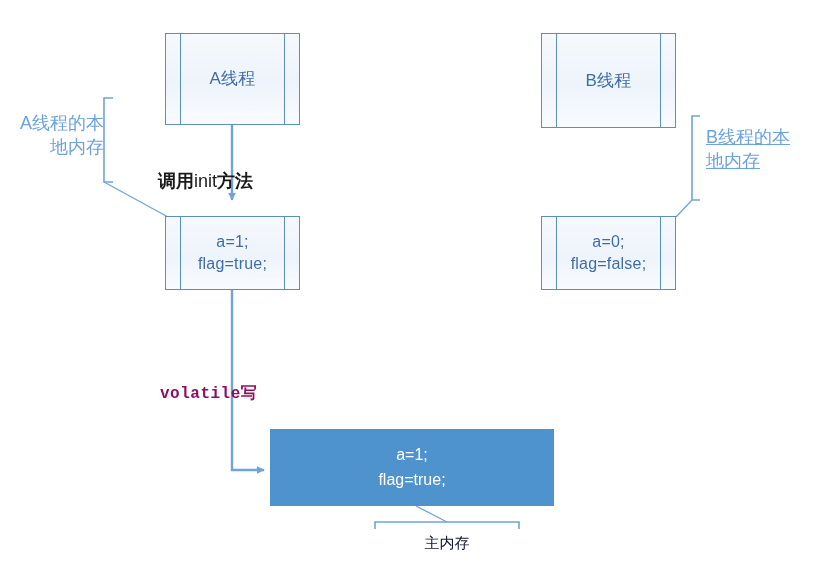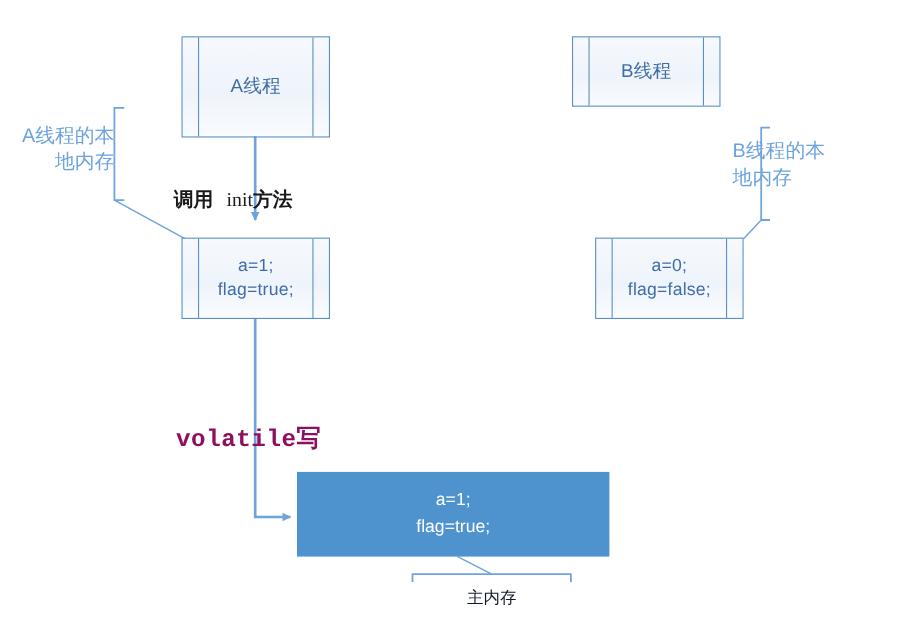--- a/index.html
+++ b/index.html
@@ -87,28 +87,27 @@
   }
   .annot.right { text-align: left; }
   .annot.left  { text-align: right; }
 
   .caption-black {
     color: #1a1a1a;
     font-size: 18px;
     font-weight: 700;
   }
   .caption-black .mono {
-    font-family: Liberation Serif, serif;
+    font-family: Liberation Sans, sans-serif;
     font-weight: 400;
-    padding-left: 12px;
   }
 
   .volatile-label {
     color: #8d1060;
-    font-size: 22px;
+    font-size: 16px;
     font-weight: 700;
     font-family: "Liberation Mono", "DejaVu Sans Mono", monospace;
     letter-spacing: .5px;
   }
 
   .main-mem-caption {
     color: #0f172a;
     font-size: 15px;
     text-align: center;
   }
@@ -156,30 +155,30 @@
 </div>
 
 <div class="band-box" style="left:165px; top:216px; width:135px; height:74px;">
   <span class="label small">a=1;
 flag=true;</span>
 </div>
 
 <div class="txt annot left" style="left:0px; top:112px; width:104px;">A线程的本
 地内存</div>
 
-<div class="band-box" style="left:520px; top:33px; width:135px; height:64px;">
+<div class="band-box" style="left:541px; top:33px; width:135px; height:95px;">
   <span class="label">B线程</span>
 </div>
 
 <div class="band-box" style="left:541px; top:216px; width:135px; height:74px;align-items:center;">
   <span class="label small">a=0;
 flag=false;</span>
 </div>
 
-<div class="txt annot right" style="left:666px; top:126px; width:110px;">B线程的本
+<div class="txt annot right" style="left:706px; top:126px; width:110px;text-decoration:underline;">B线程的本
 地内存</div>
 
 <div class="txt volatile-label" style="left:160px; top:383px;"><span>volatile</span><span>写</span></div>
 
 <div class="main-memory" style="left:270px; top:429px; width:284px; height:77px;">
   <span class="label">a=1;
 flag=true;</span>
 </div>
 
 <div class="txt main-mem-caption" style="left:375px; top:534px; width:144px;">主内存</div>

